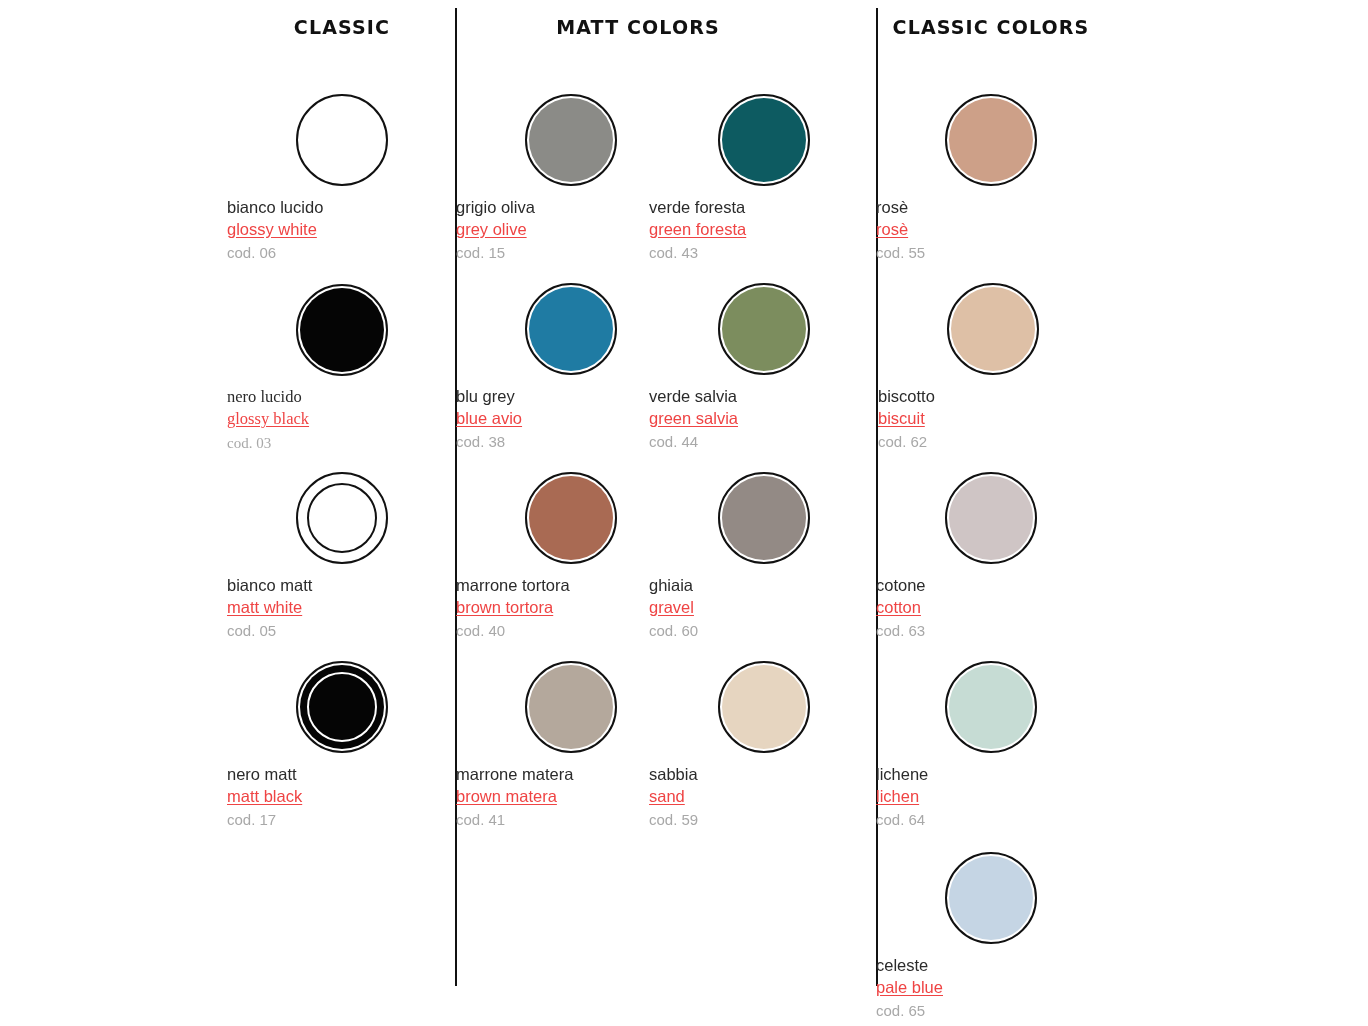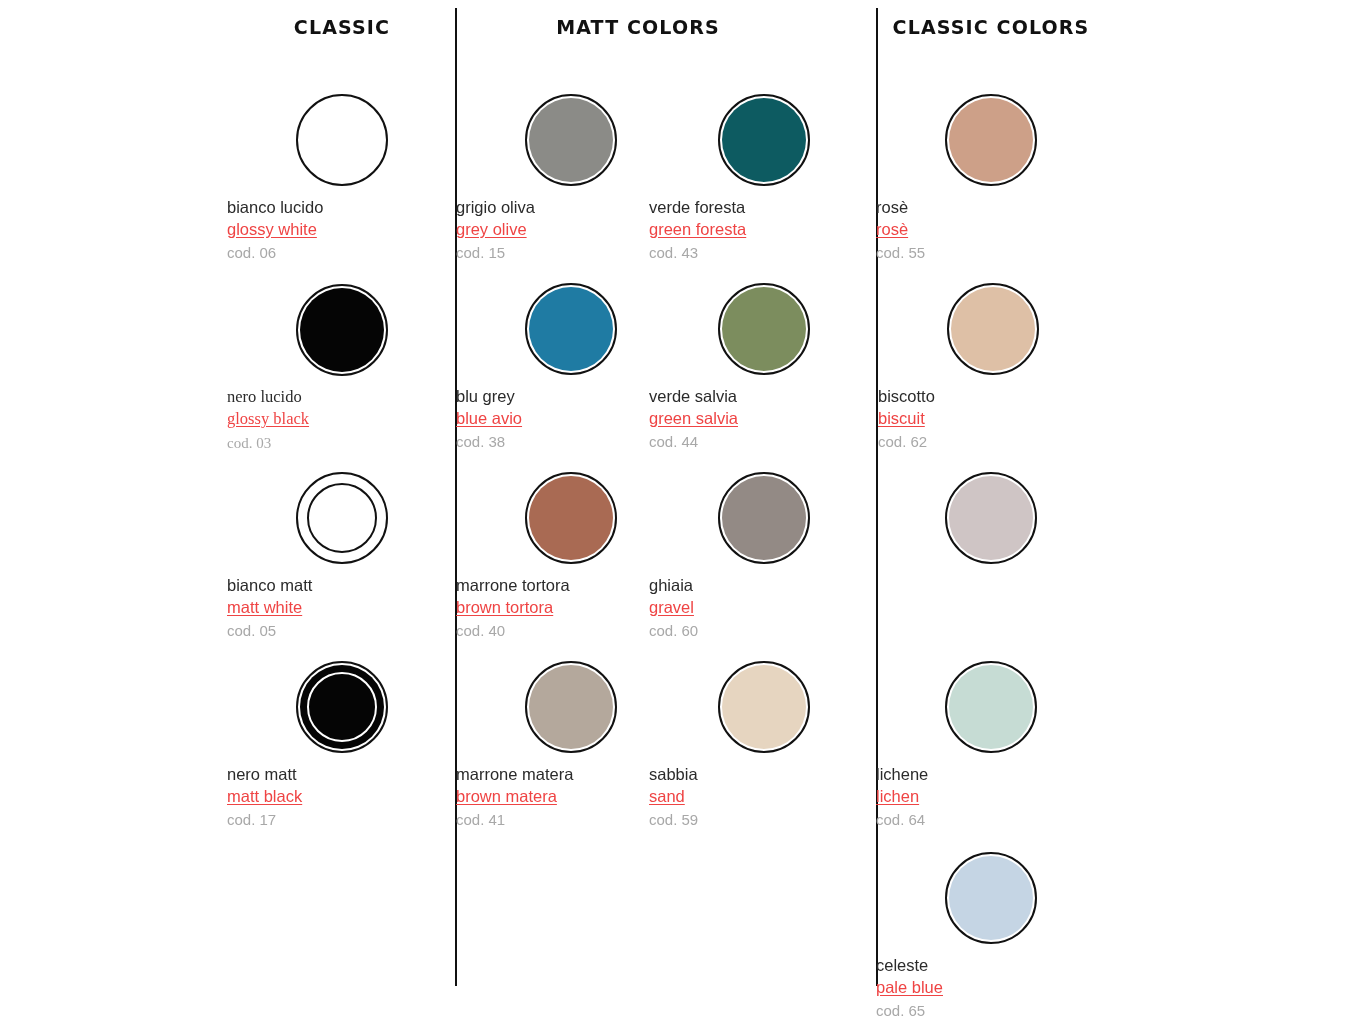--- a/index.html
+++ b/index.html
@@ -297,20 +297,25 @@
           <div class="name-en">biscuit</div>
           <div class="code" style="color: rgb(168, 168, 168);">cod. 62</div>
         </div>
       </div>
       <div class="swatch" style="left: 991px; top: 470px;">
         <div class="disc-wrap">
           <div class="disc" style="border-color: rgb(17, 17, 17);">
             <div class="fill" style="background: rgb(207, 197, 197);"></div>
           </div>
         </div>
+        <div class="labels">
+          <div class="name-it">cotone</div>
+          <div class="name-en">cotton</div>
+          <div class="code" style="color: rgb(168, 168, 168);">cod. 63</div>
+        </div>
       </div>
       <div class="swatch" style="left: 991px; top: 659px;">
         <div class="disc-wrap">
           <div class="disc" style="border-color: rgb(17, 17, 17);">
             <div class="fill" style="background: rgb(198, 220, 212);"></div>
           </div>
         </div>
         <div class="labels">
           <div class="name-it">lichene</div>
           <div class="name-en">lichen</div>

